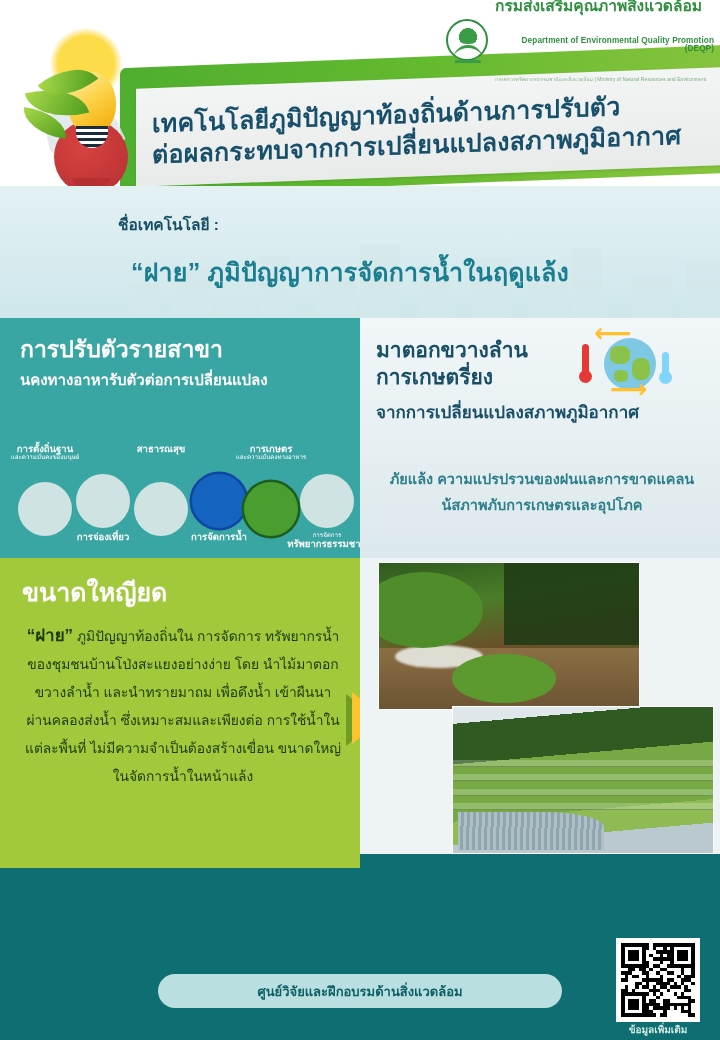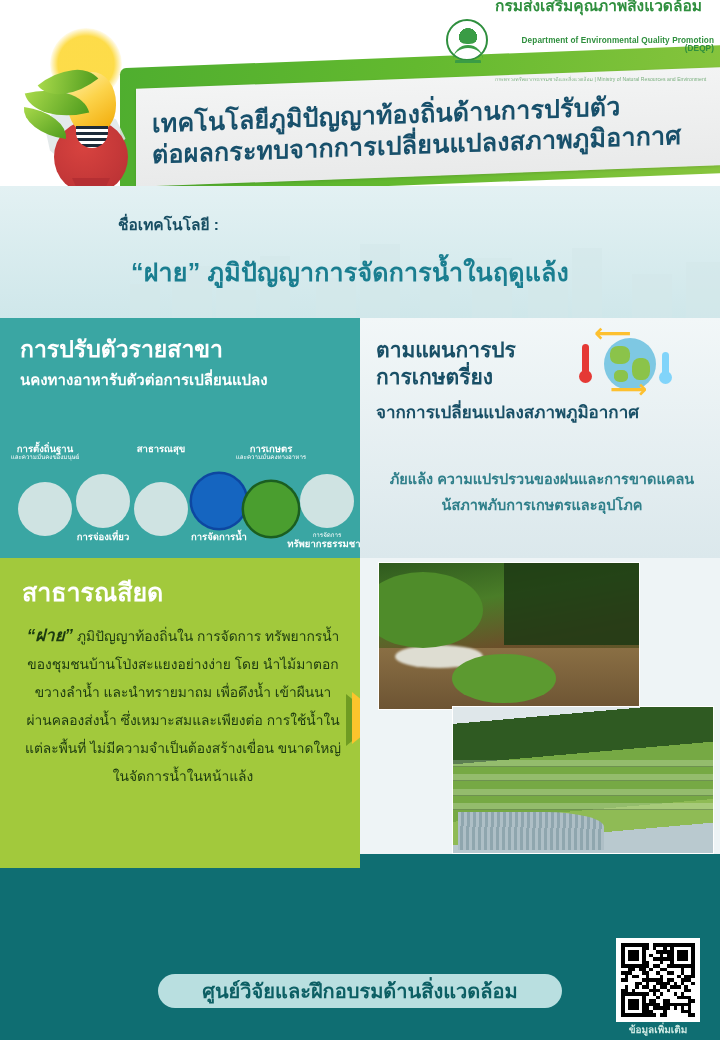--- a/index.html
+++ b/index.html
@@ -118,21 +118,21 @@
   .therm-blue { left:66px; top:22px; height:24px; background:#81d4fa; }
   .therm-blue::after { content:""; position:absolute; left:-3px; bottom:-8px; width:13px; height:13px; border-radius:50%; background:#81d4fa; }
   .arrow-cyc { position:absolute; color:#fdc02f; font-size:26px; font-weight:bold; }
 
   
   .detail-panel { position:absolute; left:0; top:558px; width:360px; height:390px;
       background:#a2c93c; }
   .detail-title { position:absolute; left:22px; top:572px; font-size:25px; font-weight:bold; color:#ffffff; }
   .detail-body { position:absolute; left:22px; top:622px; width:322px;
       font-size:13.8px; color:#1c3a10; line-height:28px; text-align:center; }
-  .detail-body .kw { font-weight:bold; font-style:italic; font-size:17px; }
+  .detail-body .kw { font-weight:bold; font-size:17px; }
   .arrow-yellow { position:absolute; left:352px; top:692px; width:0; height:0;
       border-top: 26px solid transparent; border-bottom: 26px solid transparent;
       border-left: 32px solid #fcc42c; }
   .arrow-shadow { position:absolute; left:346px; top:694px; width:0; height:0;
       border-top: 26px solid transparent; border-bottom: 26px solid transparent;
       border-left: 32px solid #6f9c22; }
 
   .photo-area { position:absolute; left:360px; top:558px; width:360px; height:390px;
       background:#eef4f6; }
   .photo1 { position:absolute; left:378px; top:562px; width:262px; height:148px;
@@ -160,21 +160,21 @@
   .loc-line { position:absolute; left:372px; font-size:13.5px; font-weight:bold; color:#ffffff; }
   .loc-label { color:#ffffff; }
   .loc-val { color:#9fe0b8; font-weight:bold; }
 
   
   .footer { position:absolute; left:0; top:868px; width:720px; height:172px;
       background:#0f6e72; }
   .footer-top-strip { position:absolute; left:360px; top:854px; width:360px; height:16px; background:#0f6e72; }
   .foot-pill { position:absolute; left:158px; top:974px; width:404px; height:34px;
       background:#b9dfe0; border-radius:18px; display:flex; align-items:center; justify-content:center; }
-  .foot-pill span { font-size:20px; font-weight:bold; color:#0c5f64; }
+  .foot-pill span { font-size:13px; font-weight:bold; color:#0c5f64; }
 
   .qr-box { position:absolute; left:616px; top:938px; width:84px; height:84px; background:#ffffff; padding:5px; }
   .qr-grid { width:100%; height:100%;
       background-image:
         repeating-linear-gradient(90deg,#000 0 3px, #fff 3px 6px),
         repeating-linear-gradient(0deg,#000 0 3px, #fff 3px 6px);
       background-blend-mode: difference; }
   .qr-cap { position:absolute; left:608px; top:1022px; width:100px; text-align:center;
       font-size:10px; font-weight:bold; color:#cfe9e3; }
 </style>
@@ -263,42 +263,42 @@
       </div>
       <div class="sector sec-dim" style="left: 296px; top: 4px;"></div>
       <div class="sec-lbl" style="left: 274px; width: 98px; top: 62px;">
         <span class="s">การจัดการ</span>
         <span class="m">ทรัพยากรธรรมชาติ</span>
       </div>
     </div>
 
   <div class="panel-right"></div>
   <div class="pr-title">
-    <div>ตามแผนการปร</div>
+    <div>มาตอกขวางลำน</div>
     <div>การเกษตรี่ยง</div>
   </div>
   <div class="pr-sub">จากการเปลี่ยนแปลงสภาพภูมิอากาศ</div>
   <div class="pr-body">
     <div>ภัยแล้ง ความแปรปรวนของฝนและการขาดแคลน</div>
     <div>น้สภาพภับการเกษตรและอุปโภค</div>
   </div>
   <div class="globe-ic">
     <div class="arrow-cyc" style="left:-2px; top:-12px;">⟵</div>
     <div class="globe-ball">
       <div class="globe-land" style="left:6px;top:8px;width:20px;height:18px;"></div>
       <div class="globe-land" style="left:28px;top:20px;width:18px;height:22px;"></div>
       <div class="globe-land" style="left:10px;top:32px;width:14px;height:12px;"></div>
     </div>
     <div class="therm therm-red"></div>
     <div class="therm therm-blue"></div>
     <div class="arrow-cyc" style="left:14px; top:44px;">⟶</div>
   </div>
 
   <div class="detail-panel"></div>
-  <div class="detail-title">สาธารณสียด</div>
+  <div class="detail-title">ขนาดใหญียด</div>
   <div class="detail-body">
     <span class="kw">“ฝาย”</span><span> ภูมิปัญญาท้องถิ่นใน การจัดการ ทรัพยากรน้ำของชุมชนบ้านโป่งสะแยงอย่างง่าย โดย นำไม้มาตอกขวางลำน้ำ และนำทรายมาถม เพื่อดึงน้ำ เข้าผืนนา ผ่านคลองส่งน้ำ ซึ่งเหมาะสมและเพียงต่อ การใช้น้ำในแต่ละพื้นที่ ไม่มีความจำเป็นต้องสร้างเขื่อน ขนาดใหญ่ ในจัดการน้ำในหน้าแล้ง</span>
   </div>
   <div class="arrow-shadow"></div>
   <div class="arrow-yellow"></div>
 
   <div class="photo-area"></div>
   <div class="photo1">
     <div class="p1-dark"></div>
     <div class="p1-water"></div>

